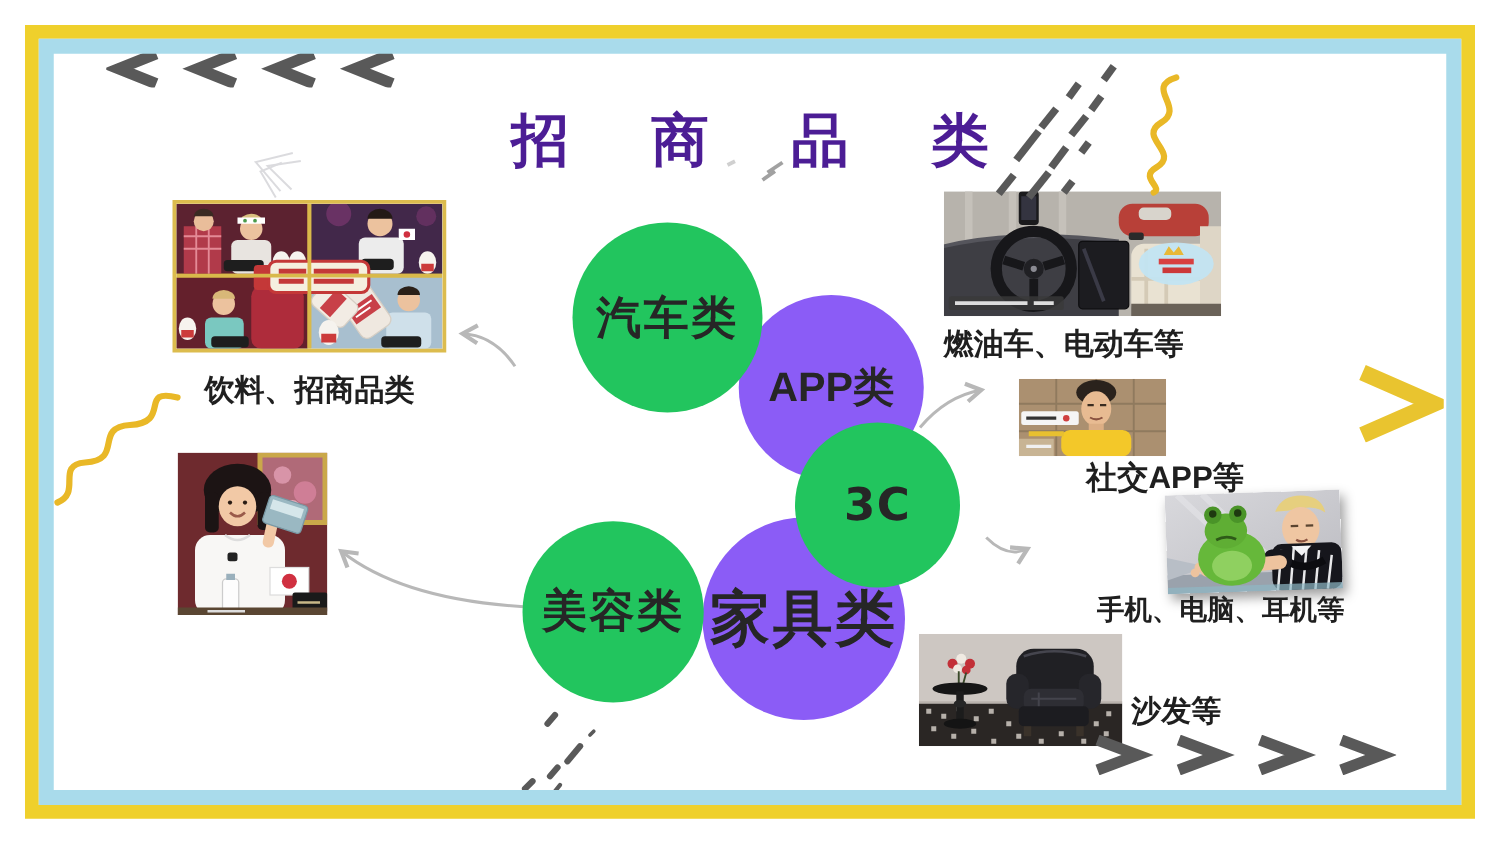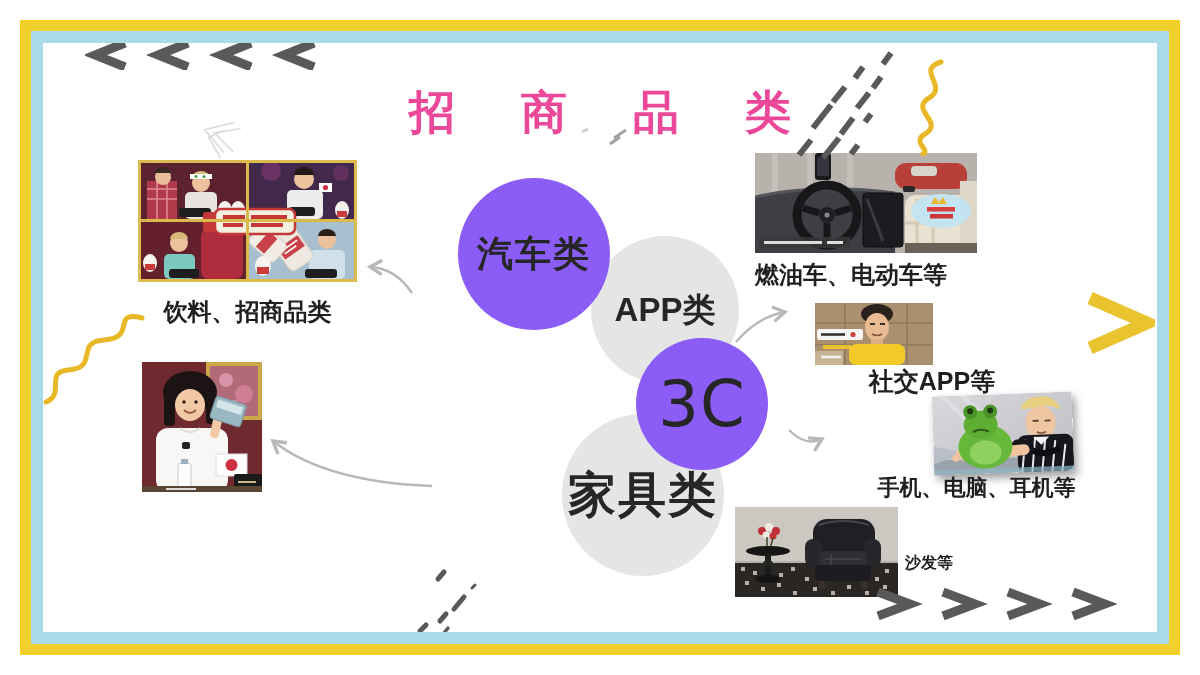--- a/index.html
+++ b/index.html
@@ -5,32 +5,32 @@
   * { margin:0; padding:0; box-sizing:border-box; }
   html,body { width:1200px; height:675px; background:#fff; font-family:"Liberation Sans", sans-serif; overflow:hidden; }
   .slide { position:relative; width:1200px; height:675px; background:#ffffff; }
 
   
   .frame-yellow { position:absolute; inset:20px; border:11px solid #EFD02C; pointer-events:none; z-index:5; }
   .frame-blue   { position:absolute; inset:31px; border:12px solid #A9DBEB; pointer-events:none; z-index:5; }
 
   
   .title { position:absolute; left:0; right:0; top:82px; text-align:center;
-           font-size:46px; font-weight:bold; color:#ec4899;
+           font-size:46px; font-weight:bold; color:#4c1d95;
            letter-spacing:66px; text-indent:66px; z-index:2;font-family:Liberation Mono, monospace; }
 
   
   .bubble { position:absolute; border-radius:50%; display:flex; align-items:center; justify-content:center;
             font-weight:bold; color:#262626; letter-spacing:2px; }
-  .bubble.yellow { background:#8b5cf6; z-index:3; }
-  .bubble.blue   { background:#e5e5e5; z-index:2; }
+  .bubble.yellow { background:#22c55e; z-index:3; }
+  .bubble.blue   { background:#8b5cf6; z-index:2; }
   #b-auto      { left:458px; top:178px; width:152px; height:152px; font-size:36px; }
   #b-app       { left:591px; top:236px; width:148px; height:148px; font-size:33px; letter-spacing:0; }
   #b-fmcg      { left:383px; top:290px; width:144px; height:144px; font-size:36px; }
-  #b-3c        { left:636px; top:338px; width:132px; height:132px; font-size:64px; font-weight:400; letter-spacing:1px; font-family:"DejaVu Sans",sans-serif; }
+  #b-3c        { left:636px; top:338px; width:132px; height:132px; font-size:36px; font-weight:700; letter-spacing:1px; font-family:"DejaVu Sans",sans-serif; }
   #b-beauty    { left:418px; top:417px; width:145px; height:145px; font-size:36px; }
   #b-furniture { left:562px; top:414px; width:162px; height:162px; font-size:48px; }
 
   
   .photo { position:absolute; z-index:2; overflow:hidden; }
   .photo svg { display:block; width:100%; height:100%; }
   #img-drinks   { left:138px; top:160px; width:219px; height:122px; border:3px solid #DCBC4E; }
   #img-skincare { left:142px; top:362px; width:120px; height:130px; }
   #img-cars     { left:755px; top:153px; width:222px; height:100px; }
   #img-social   { left:815px; top:303px; width:118px; height:62px; }
@@ -38,21 +38,21 @@
                   box-shadow:3px 5px 9px rgba(0,0,0,.38); }
   #img-sofa     { left:735px; top:507px; width:163px; height:90px; }
 
   
   .caption { position:absolute; font-weight:bold; color:#1f1f1f; z-index:2; }
   #cap-drinks   { left:138px; top:296px; width:219px; text-align:center; font-size:24px; }
   #cap-skincare { left:80px;  top:501px; width:190px; text-align:center; font-size:24px; }
   #cap-cars     { left:755px; top:259px; width:222px; text-align:left; font-size:24px; }
   #cap-social   { left:852px; top:365px; width:160px; text-align:center; font-size:25px; }
   #cap-devices  { left:869px; top:473px; width:215px; text-align:center; font-size:22px; }
-  #cap-sofa     { left:905px; top:553px; width:100px; font-size:16px; }
+  #cap-sofa     { left:905px; top:553px; width:100px; font-size:24px; }
 
   
   .deco { position:absolute; z-index:2; }
   #arrows-layer { position:absolute; inset:0; z-index:1; }
 </style>
 </head>
 <body>
 
 <div class="slide">
 
@@ -73,20 +73,23 @@
   <div class="title">招商品类</div>
 
   <div class="bubble yellow" id="b-auto">
       <span>汽车类</span>
     </div>
   <div class="bubble blue" id="b-app">
       <span>APP类</span>
     </div>
   <div class="bubble yellow" id="b-3c">
       <span>3C</span>
+    </div>
+  <div class="bubble yellow" id="b-beauty">
+      <span>美容类</span>
     </div>
   <div class="bubble blue" id="b-furniture">
       <span>家具类</span>
     </div>
 
   <div class="photo" id="img-drinks">
     <svg viewBox="0 0 213 116">
       <rect x="0" y="0" width="213" height="116" fill="#D9B94A"></rect>
       <rect x="0" y="0" width="105" height="56" fill="#5c2230"></rect>
       <rect x="108" y="0" width="105" height="56" fill="#42284a"></rect>

